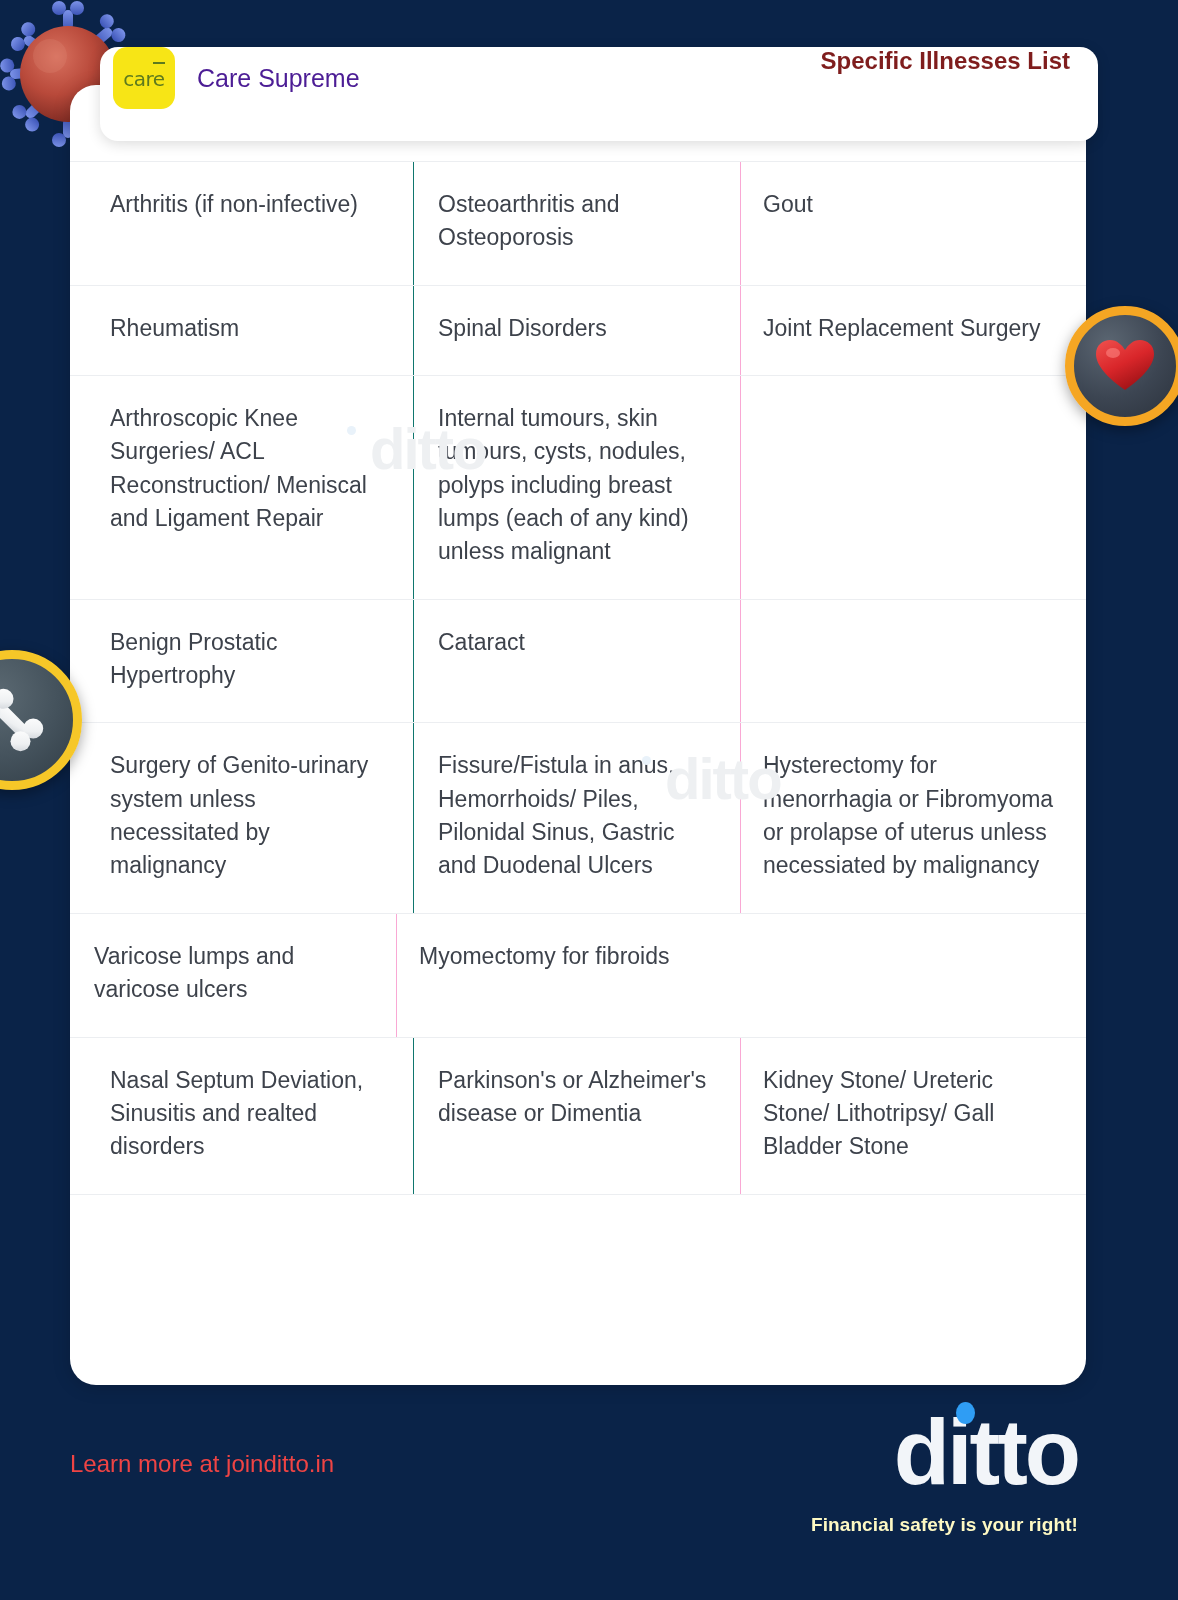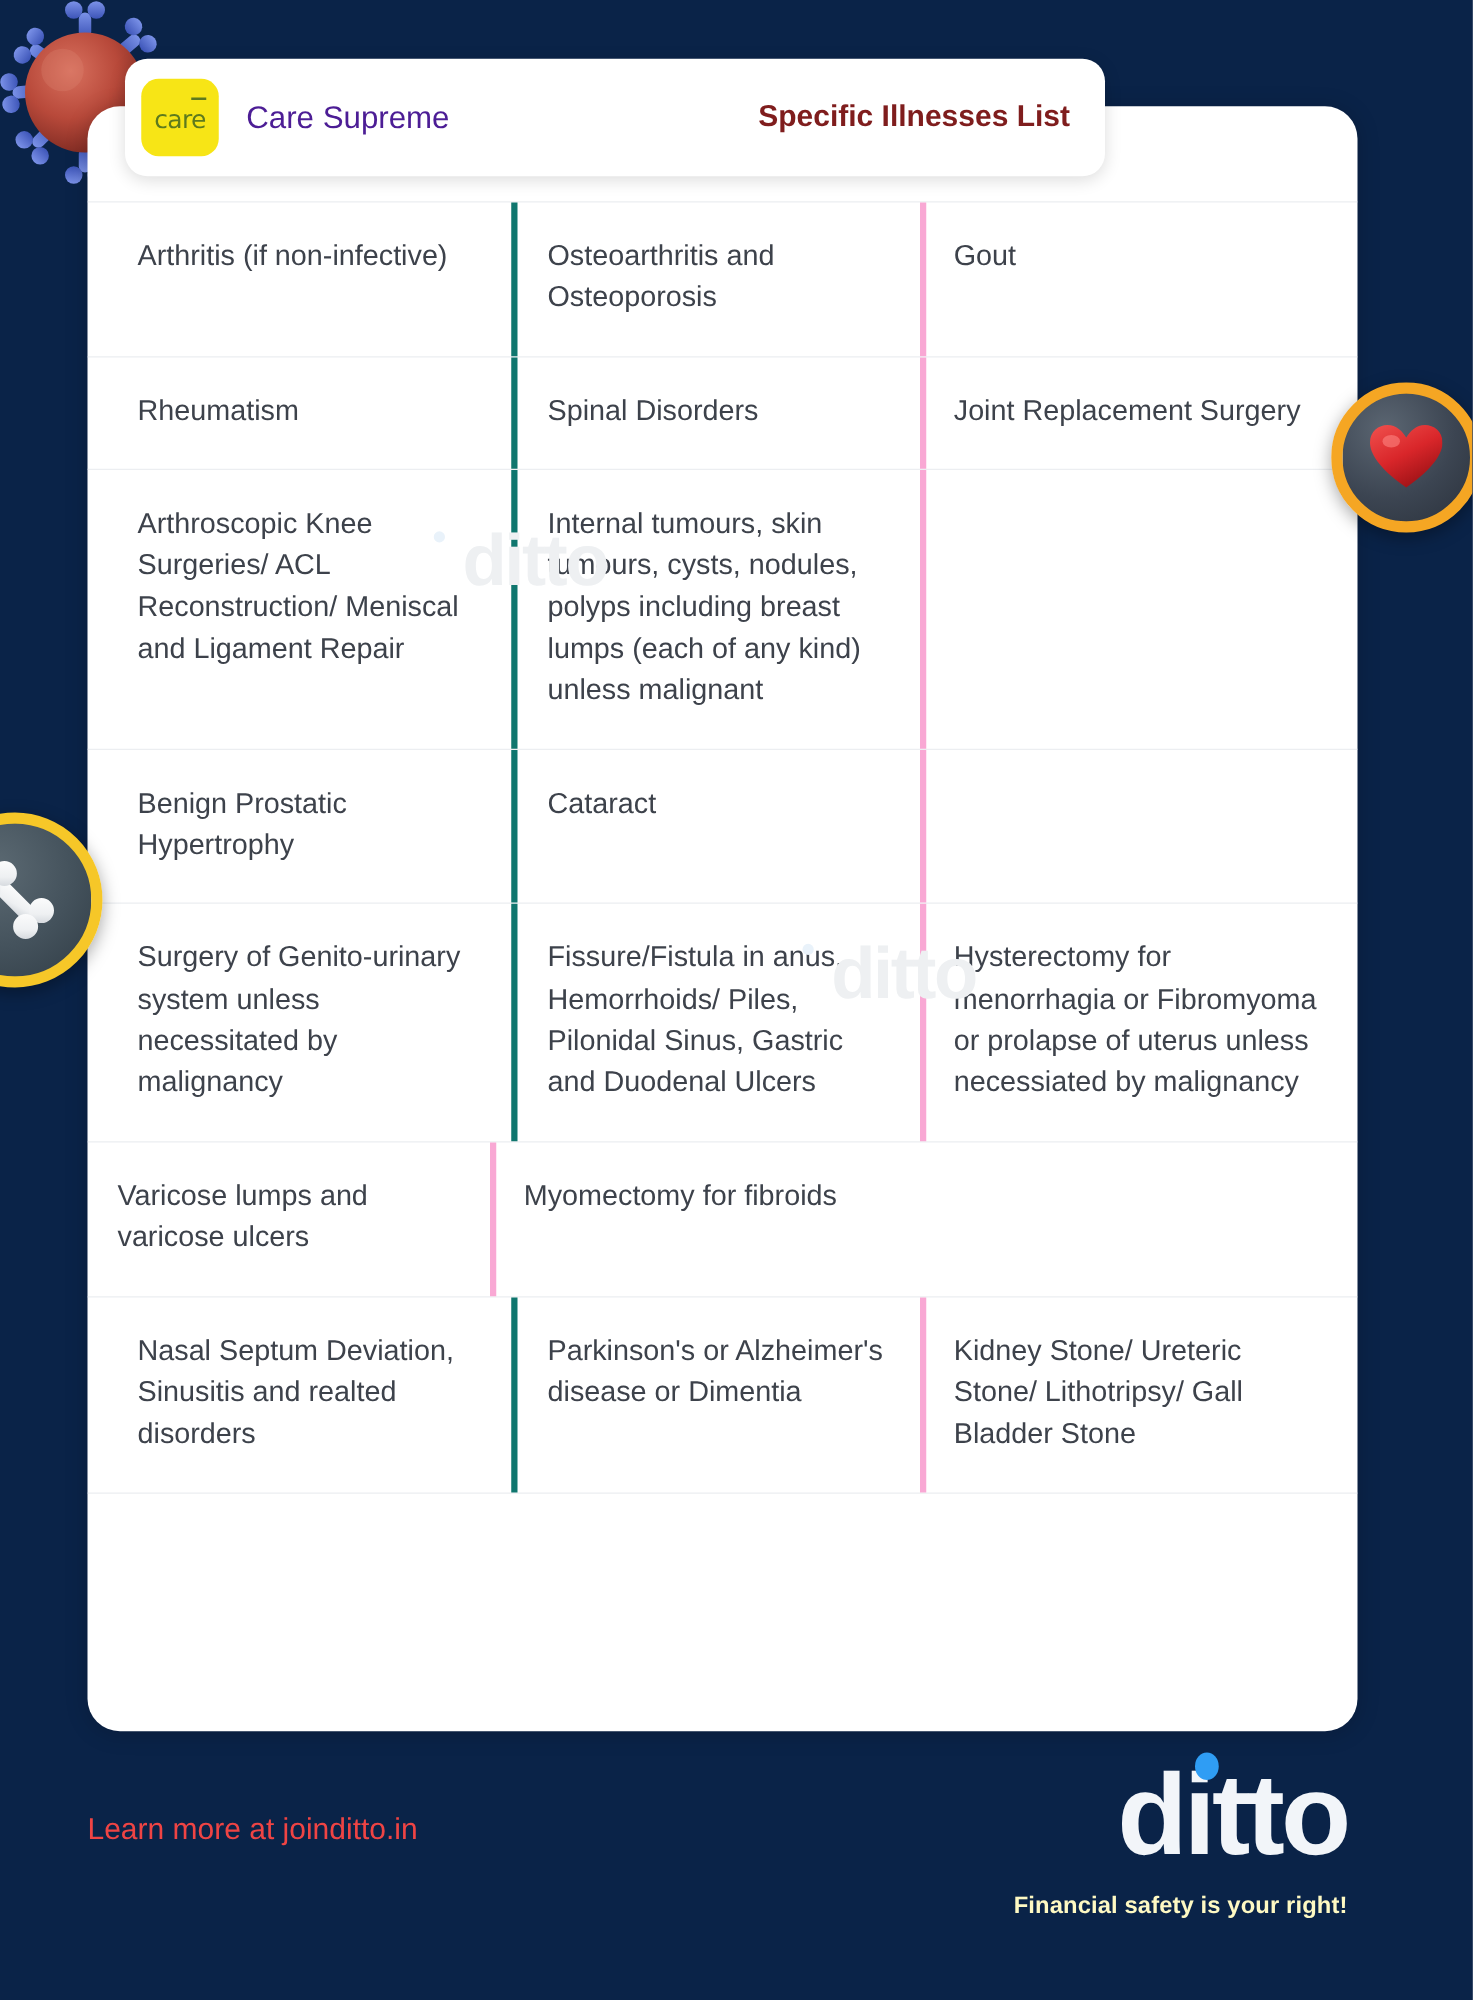--- a/index.html
+++ b/index.html
@@ -32,28 +32,28 @@
     box-shadow: 0 2px 18px rgba(0,0,0,0.18);
     z-index: 2;
     overflow: hidden;
   }
 
   
   .header-card {
     position: absolute;
     left: 100px;
     top: 47px;
-    width: 784px;
+    width: 998px;
     height: 94px;
     background: #ffffff;
     border-radius: 18px;
     box-shadow: 0 3px 14px rgba(0,0,0,0.14);
     z-index: 4;
     display: flex;
-    align-items: center;
+    align-items: flex-start;
     padding: 0 28px 0 13px;
   }
 
   .brand-wrap {
     display: flex;
     align-items: center;
     gap: 22px;
   }
 
   .care-logo {
@@ -115,22 +115,22 @@
   }
   .trow:last-child { border-bottom: 1px solid #eceef1; }
 
   .tcell {
     padding: 26px 22px 30px 40px;
     font-size: 23px;
     line-height: 1.45;
     color: #3d424b;
     font-weight: 400;
   }
-  .tcell.c0 { width: 344px; border-right: 5px solid #0f766e; }
-  .tcell.c1 { width: 327px; border-right: 5px solid #f9a8d4; padding-left: 24px; }
+  .tcell.c0 { width: 344px; border-right: 1px solid #0f766e; }
+  .tcell.c1 { width: 327px; border-right: 1px solid #f9a8d4; padding-left: 24px; }
   .tcell.c2 { width: 345px; padding-left: 22px; }
 
   
   .wm {
     position: absolute;
     font-size: 58px;
     font-weight: 700;
     letter-spacing: -2px;
     color: #eef0f2;
     z-index: 3;

